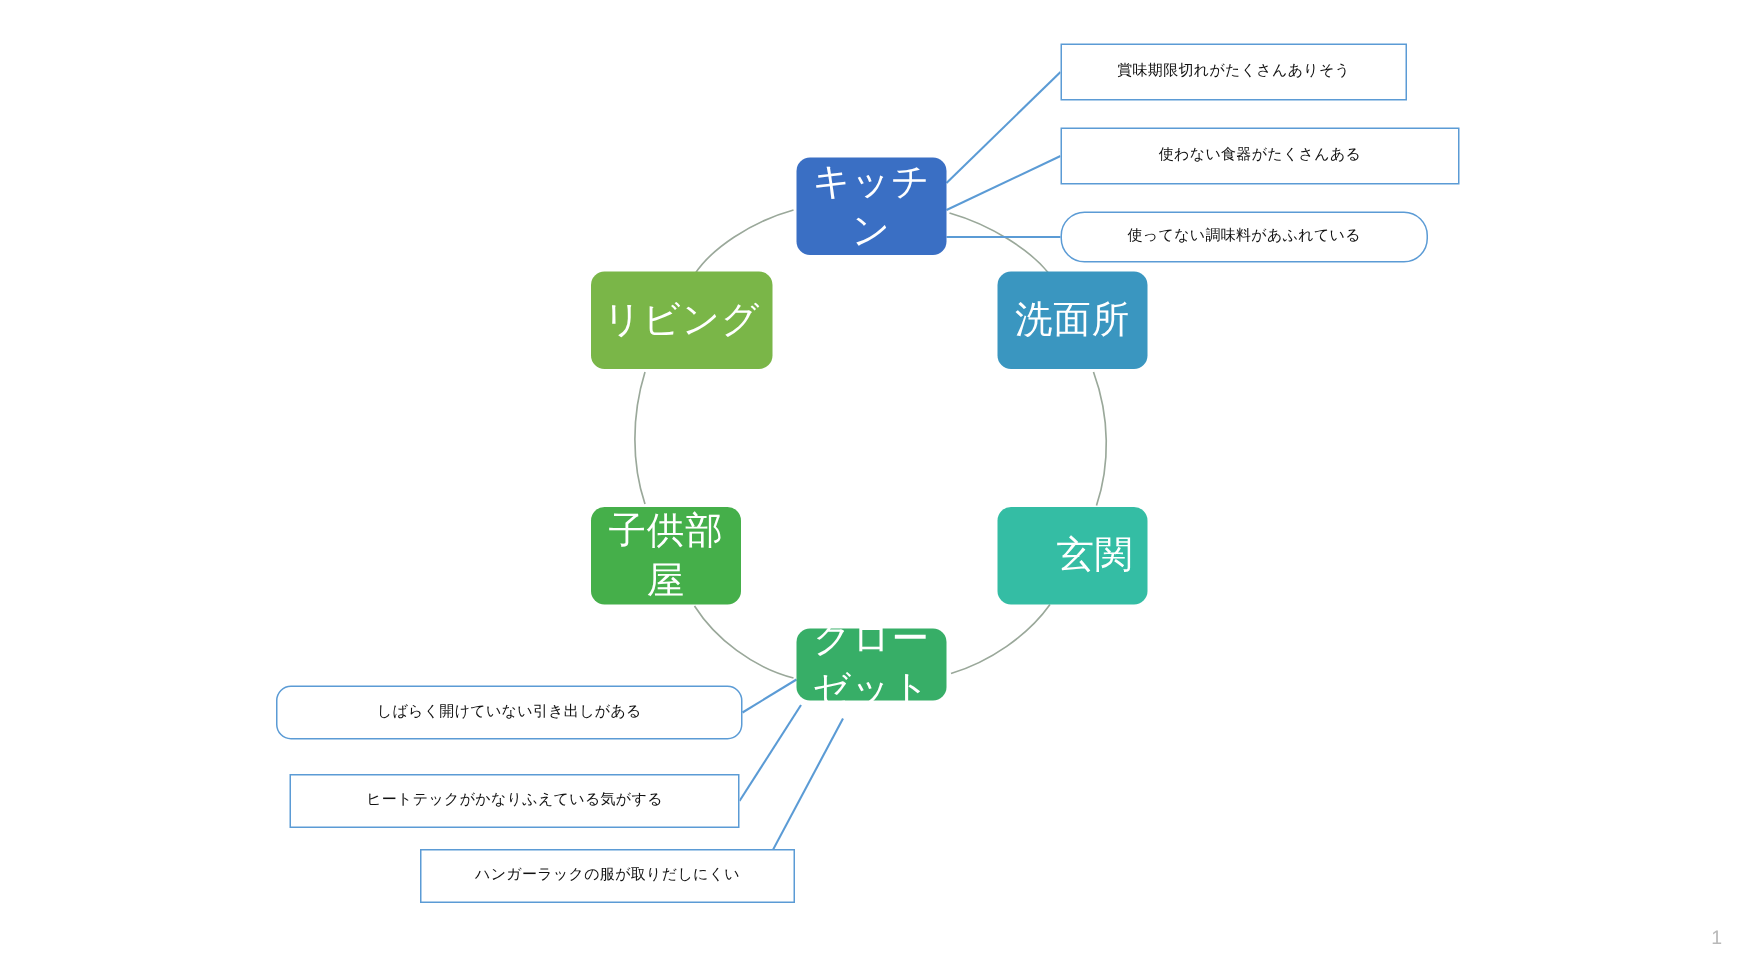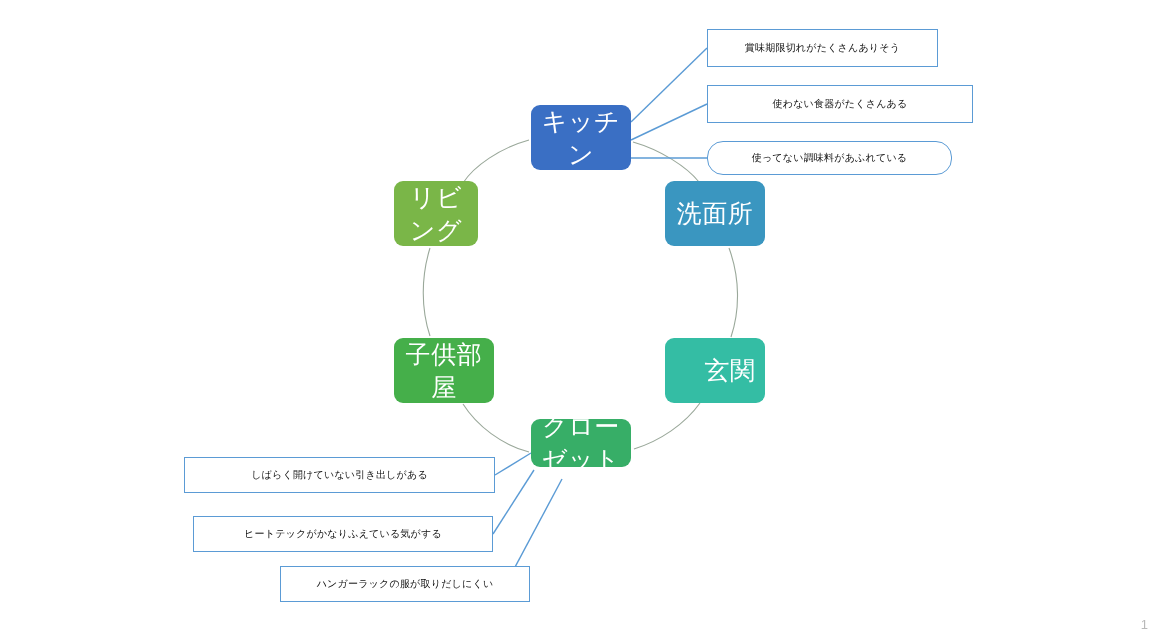--- a/index.html
+++ b/index.html
@@ -102,37 +102,37 @@
   </div>
 
   <div class="node" style="left:531px; top:419px; width:100px; height:48px; background:#37ae67;">
     <span>クローゼット</span>
   </div>
 
   <div class="node" style="left:394px; top:338px; width:100px; height:65px; background:#45af4a;">
     <span>子供部屋</span>
   </div>
 
-  <div class="node" style="left:394px; top:181px; width:84px; height:65px; background:#7ab648;text-align:center;">
+  <div class="node" style="left:394px; top:181px; width:121px; height:65px; background:#7ab648;text-align:center;">
     <span>リビング</span>
   </div>
 
   <div class="callout" style="left:707px; top:29px; width:231px; height:38px;">
     <span>賞味期限切れがたくさんありそう</span>
   </div>
 
   <div class="callout" style="left:707px; top:85px; width:266px; height:38px;">
     <span>使わない食器がたくさんある</span>
   </div>
 
   <div class="callout" style="left:707px; top:141px; width:245px; height:34px;border-radius:16px;">
     <span>使ってない調味料があふれている</span>
   </div>
 
-  <div class="callout" style="left:184px; top:457px; width:311px; height:36px;">
+  <div class="callout" style="left:184px; top:457px; width:311px; height:36px;border-radius:10px;">
     <span>しばらく開けていない引き出しがある</span>
   </div>
 
   <div class="callout" style="left:193px; top:516px; width:300px; height:36px;">
     <span>ヒートテックがかなりふえている気がする</span>
   </div>
 
   <div class="callout" style="left:256px; top:566px; width:250px; height:36px;margin-left:24px;">
     <span>ハンガーラックの服が取りだしにくい</span>
   </div>

